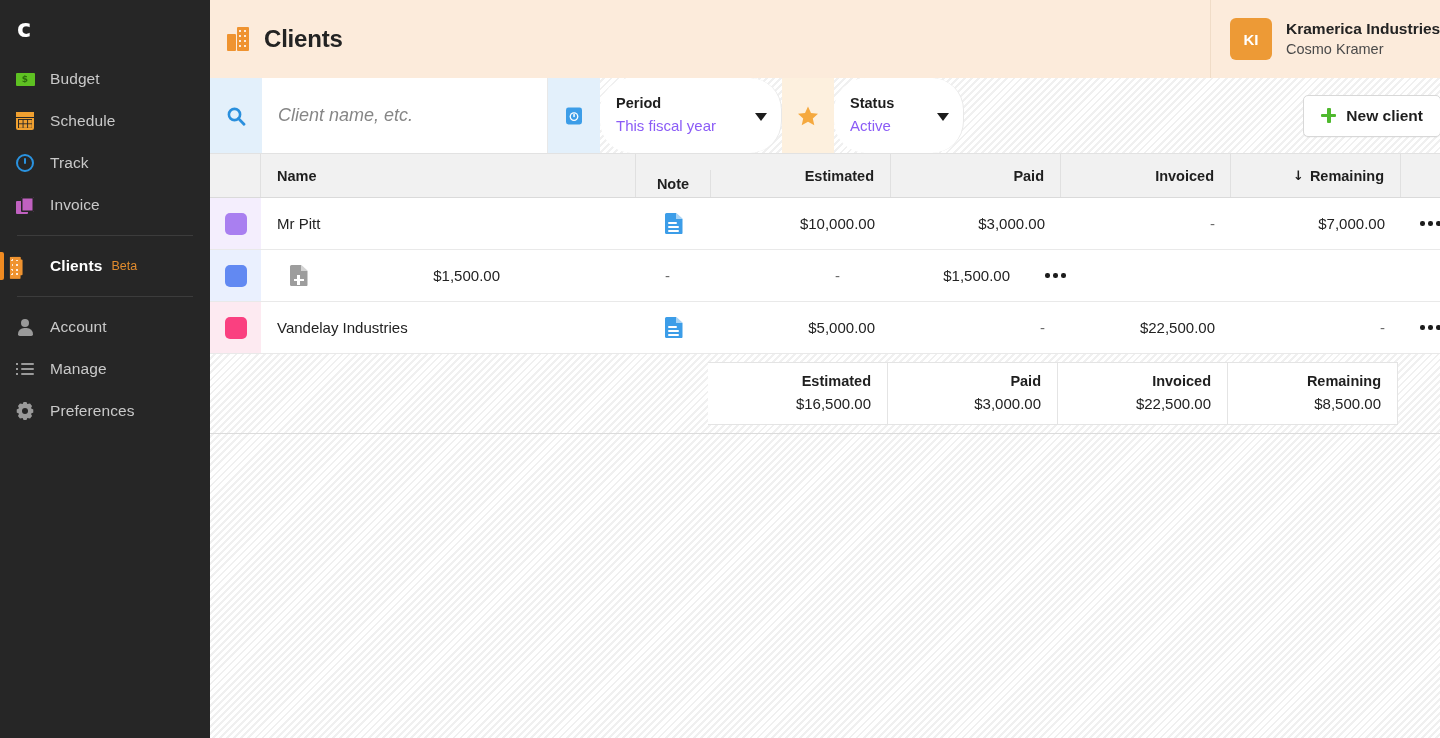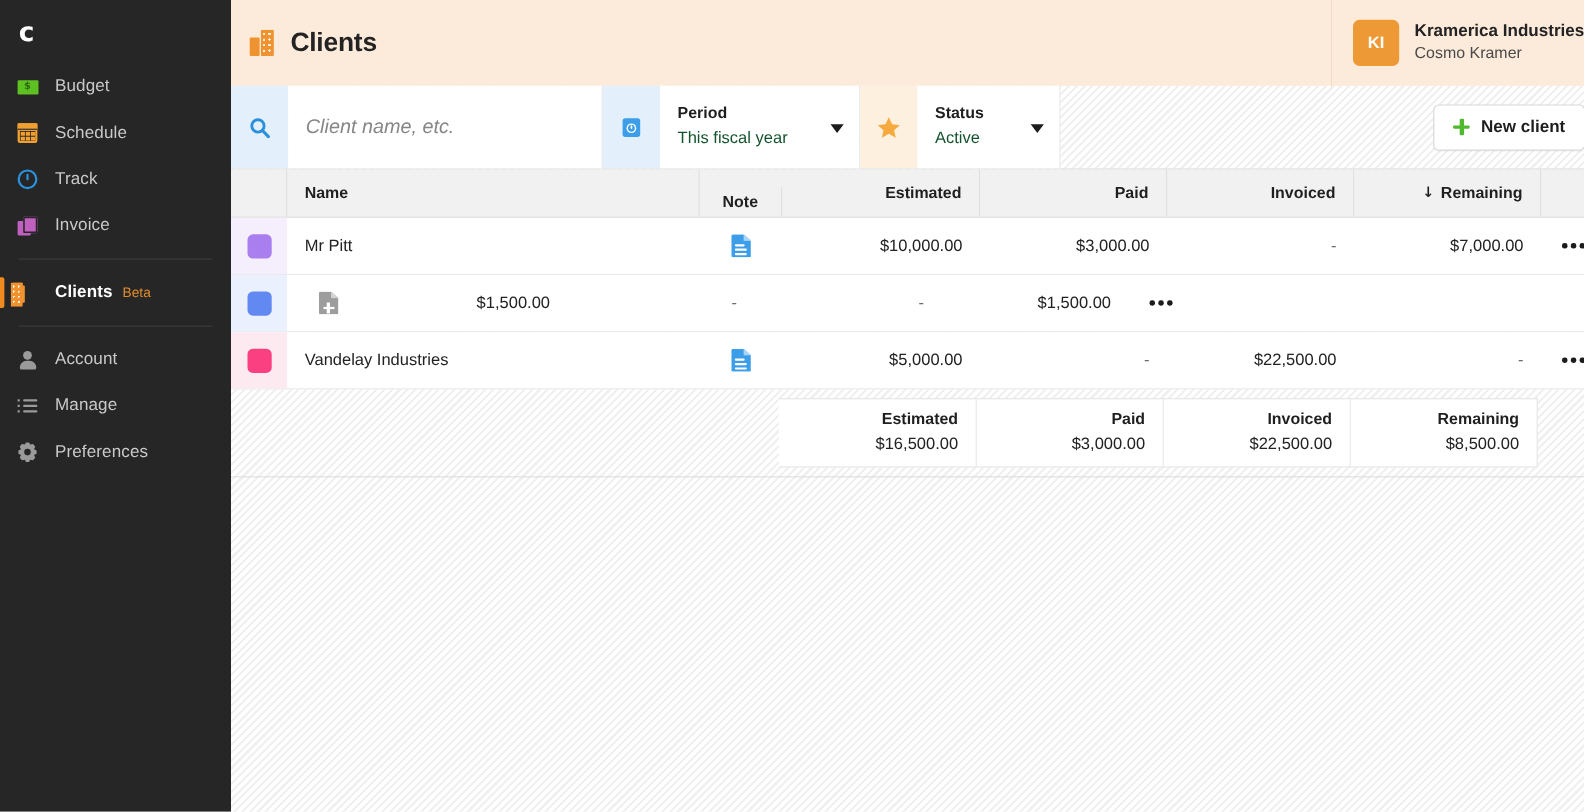--- a/index.html
+++ b/index.html
@@ -224,24 +224,24 @@
   .f-field {
     background: #ffffff;
     display: flex; flex-direction: column; justify-content: center;
     padding: 0 16px;
     cursor: text;
     position: relative;
   }
   .f-field.search { width: 286px; flex: 0 0 286px; border-right: 1px solid #e8e8e8; }
   .f-field.period { width: 182px; flex: 0 0 182px; padding-right: 38px; cursor: pointer; }
   .f-field.status { width: 130px; flex: 0 0 130px; padding-right: 38px; cursor: pointer; }
-  .f-field.period, .f-field.status { border-right: 1px solid #e8e8e8; }
+  .f-field.period, .f-field.status { border-right: 1px solid #e8e8e8; border-radius: 32px; }
 
   .f-label { font-size: 14.5px; font-weight: bold; color: #1e1e1e; line-height: 1.5; }
-  .f-value { font-size: 15px; color: #14532d; line-height: 1.5; }
+  .f-value { font-size: 15px; color: #8b5cf6; line-height: 1.5; }
   .f-placeholder { font-size: 18px; color: #868686; font-style: italic; line-height: 1.5; }
 
   .caret {
     position: absolute; right: 14px; top: 50%; margin-top: -3px;
     width: 0; height: 0;
     border-left: 6px solid transparent; border-right: 6px solid transparent;
     border-top: 8px solid #1c1c1c;
   }
 
   .filter-spacer { flex: 1 1 auto; display: flex; align-items: center; justify-content: flex-end; padding-right: 19px; }

